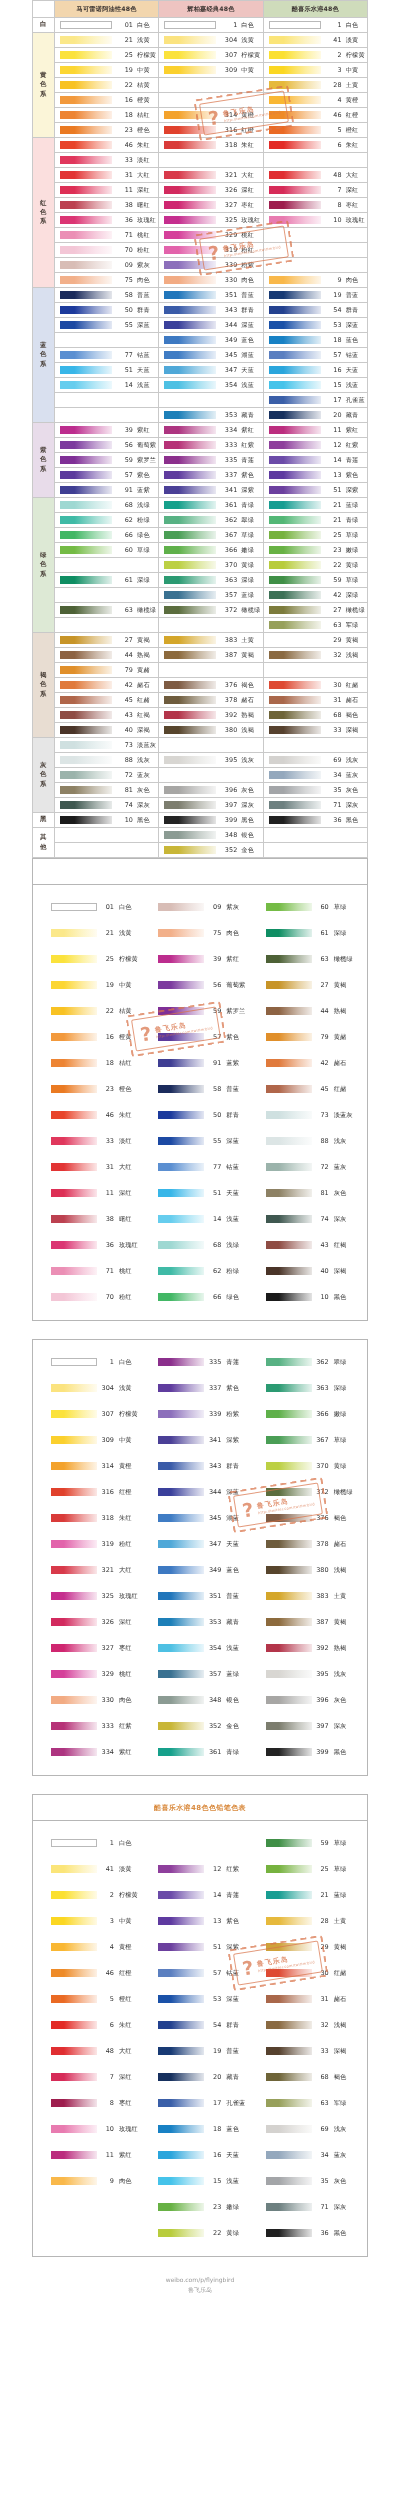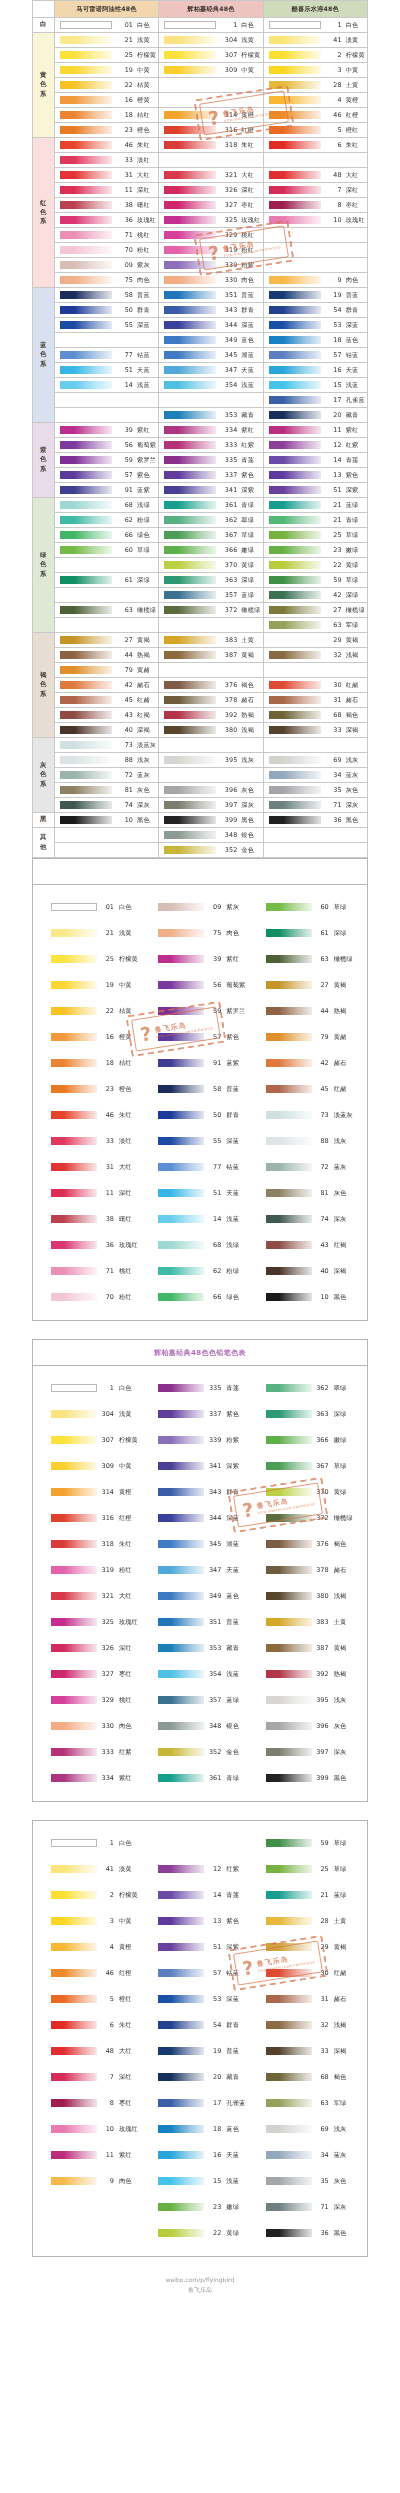--- a/index.html
+++ b/index.html
@@ -1564,23 +1564,20 @@
             <span class="gname">绿色</span>
           </div>
           <div class="gcell">
             <span class="gchip" style="background:linear-gradient(to right, #1a1a1a 0%, #1a1a1a 28%, rgb(152,152,152) 70%, rgb(228,228,228) 100%)"></span>
             <span class="gcode">10</span>
             <span class="gname">黑色</span>
           </div>
         </div>
       </div>
       <div class="panel">
-        <div class="panel-head">
-          <span class="ptitle t-fc">辉柏嘉经典48色色铅笔色表</span>
-        </div>
         <div class="grid">
           <div class="gcell">
             <span class="gchip empty-outline"></span>
             <span class="gcode">1</span>
             <span class="gname">白色</span>
           </div>
           <div class="gcell">
             <span class="gchip" style="background:linear-gradient(to right, #8b2f8c 0%, #8b2f8c 28%, rgb(203,161,203) 70%, rgb(241,230,241) 100%)"></span>
             <span class="gcode">335</span>
             <span class="gname">青莲</span>
@@ -1811,20 +1808,23 @@
             <span class="gname">青绿</span>
           </div>
           <div class="gcell">
             <span class="gchip" style="background:linear-gradient(to right, #232323 0%, #232323 28%, rgb(156,156,156) 70%, rgb(229,229,229) 100%)"></span>
             <span class="gcode">399</span>
             <span class="gname">黑色</span>
           </div>
         </div>
       </div>
       <div class="panel">
+        <div class="panel-head">
+          <span class="ptitle t-kos">酷喜乐水溶48色色铅笔色表</span>
+        </div>
         <div class="grid">
           <div class="gcell">
             <span class="gchip empty-outline"></span>
             <span class="gcode">1</span>
             <span class="gname">白色</span>
           </div>
           <div class="gcell blank"></div>
           <div class="gcell">
             <span class="gchip" style="background:linear-gradient(to right, #3f8f46 0%, #3f8f46 28%, rgb(169,205,172) 70%, rgb(232,242,233) 100%)"></span>
             <span class="gcode">59</span>

